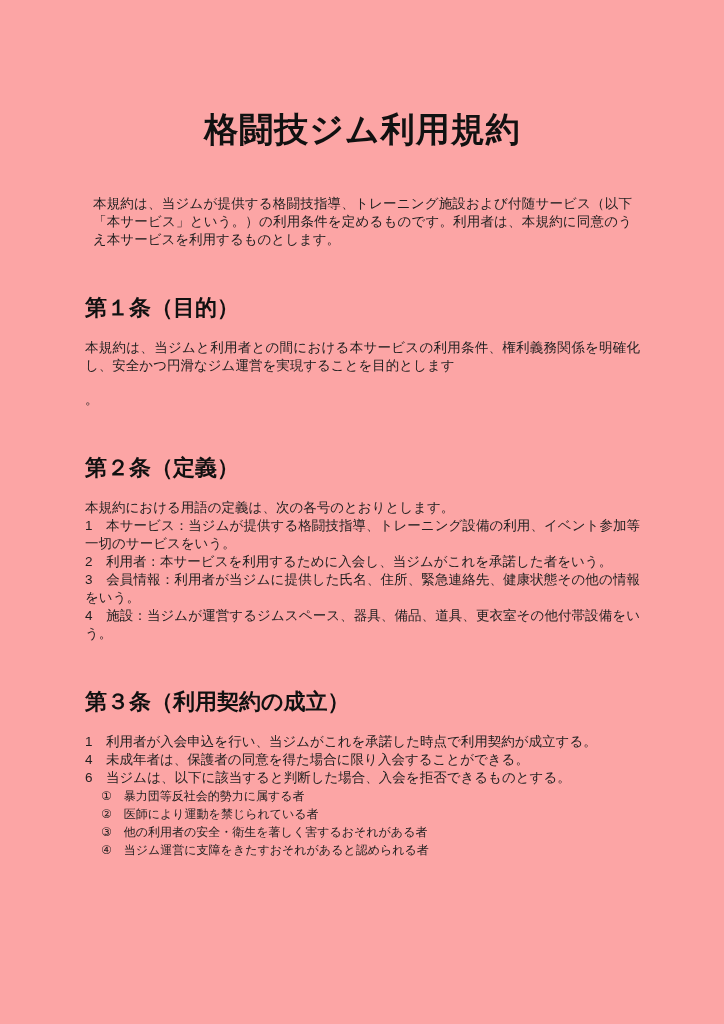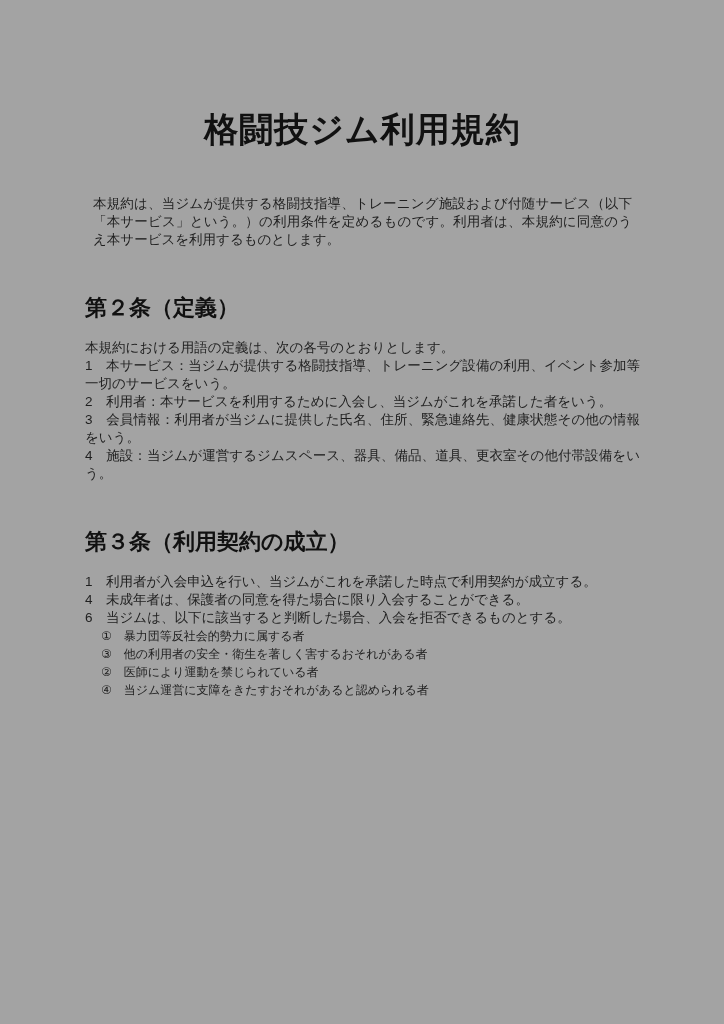--- a/index.html
+++ b/index.html
@@ -5,21 +5,21 @@
   html, body {
     margin: 0;
     padding: 0;
     background: #ffffff;
   }
   .page {
     position: relative;
     width: 724px;
     height: 1024px;
     margin: 0 auto;
-    background: #a3a3a3;
+    background: #fca5a5;
     box-sizing: border-box;
     padding: 108px 84px 40px 85px;
     font-family: "Liberation Sans", "DejaVu Sans", sans-serif;
     color: #1f1f1f;
     overflow: hidden;
   }
   .doc-title {
     margin: 0 0 44px 0;
     text-align: center;
     font-size: 34px;
@@ -61,35 +61,40 @@
 </style>
 </head>
 <body>
 
 <div class="page">
 
   <h1 class="doc-title">格闘技ジム利用規約</h1>
 
   <p class="intro">本規約は、当ジムが提供する格闘技指導、トレーニング施設および付随サービス（以下「本サービス」という。）の利用条件を定めるものです。利用者は、本規約に同意のうえ本サービスを利用するものとします。</p>
 
+  <section>
+    <h2 class="section-heading">第１条（目的）</h2>
+    <p class="clause">本規約は、当ジムと利用者との間における本サービスの利用条件、権利義務関係を明確化し、安全かつ円滑なジム運営を実現することを目的とします</p>
+    <p class="stray-period">。</p>
+  </section>
 
   <section>
     <h2 class="section-heading">第２条（定義）</h2>
     <p class="lead">本規約における用語の定義は、次の各号のとおりとします。</p>
     <p class="clause">1　本サービス：当ジムが提供する格闘技指導、トレーニング設備の利用、イベント参加等一切のサービスをいう。</p>
     <p class="clause">2　利用者：本サービスを利用するために入会し、当ジムがこれを承諾した者をいう。</p>
     <p class="clause">3　会員情報：利用者が当ジムに提供した氏名、住所、緊急連絡先、健康状態その他の情報をいう。</p>
     <p class="clause">4　施設：当ジムが運営するジムスペース、器具、備品、道具、更衣室その他付帯設備をいう。</p>
   </section>
 
   <section>
     <h2 class="section-heading">第３条（利用契約の成立）</h2>
     <p class="clause">1　利用者が入会申込を行い、当ジムがこれを承諾した時点で利用契約が成立する。</p>
     <p class="clause">4　未成年者は、保護者の同意を得た場合に限り入会することができる。</p>
     <p class="clause">6　当ジムは、以下に該当すると判断した場合、入会を拒否できるものとする。</p>
     <p class="sub-clause">①　暴力団等反社会的勢力に属する者</p>
+    <p class="sub-clause">②　医師により運動を禁じられている者</p>
     <p class="sub-clause">③　他の利用者の安全・衛生を著しく害するおそれがある者</p>
-    <p class="sub-clause">②　医師により運動を禁じられている者</p>
     <p class="sub-clause">④　当ジム運営に支障をきたすおそれがあると認められる者</p>
   </section>
 
 
 </div>
 
 </body></html>

